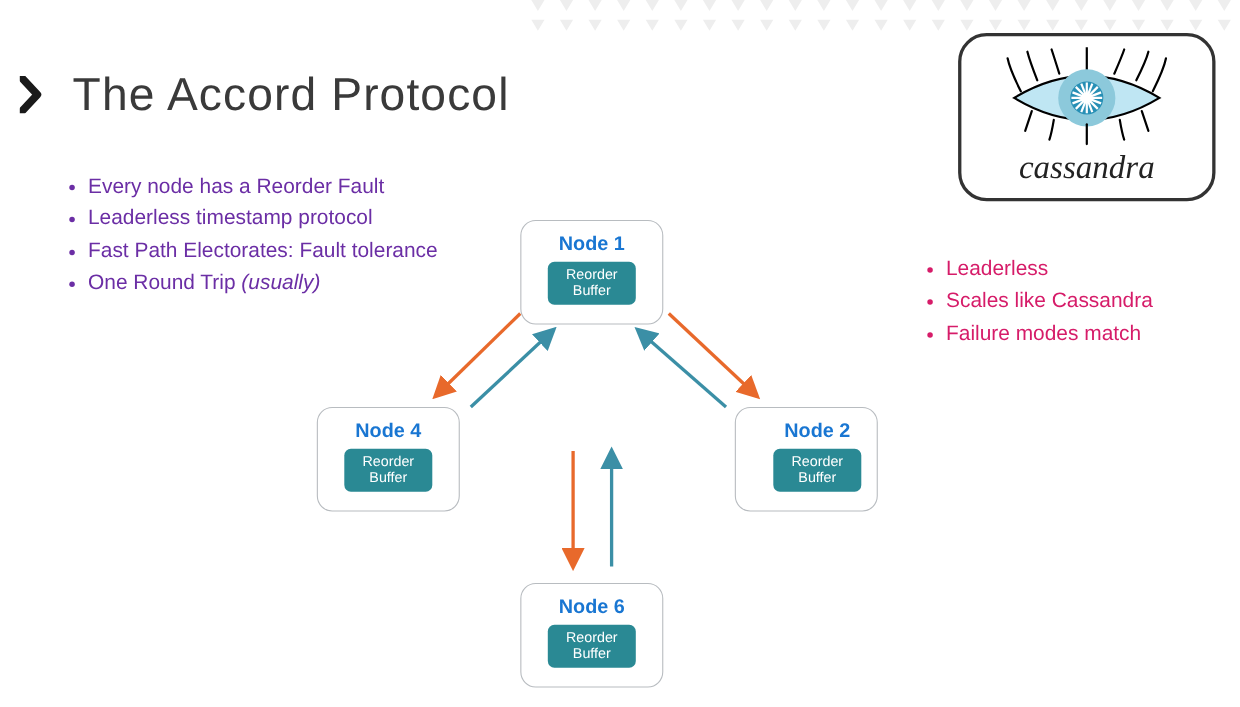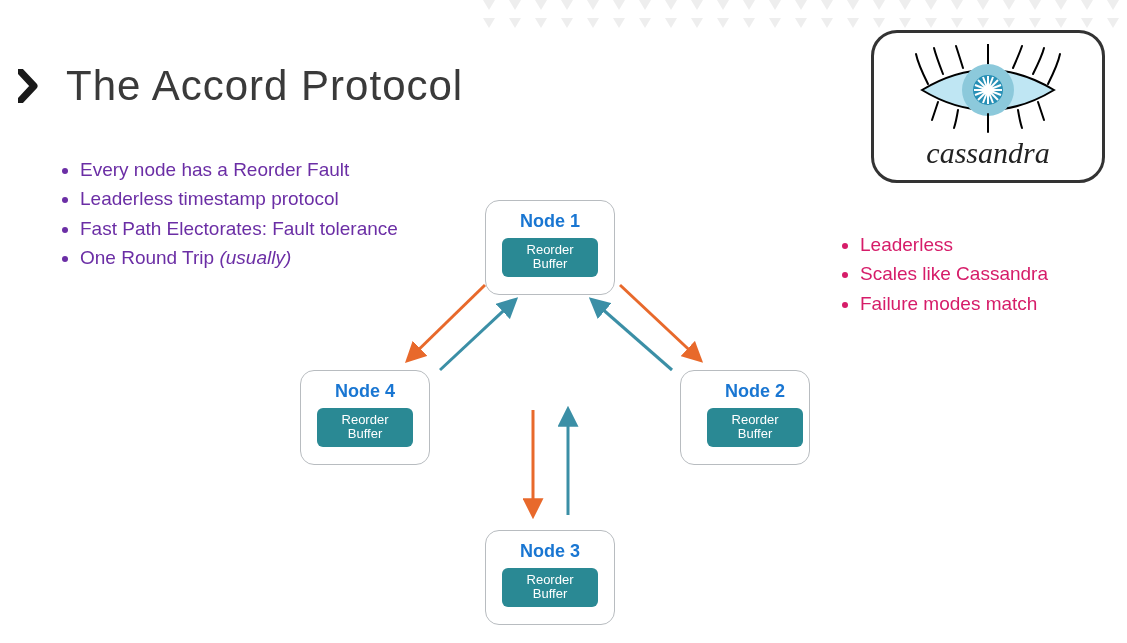--- a/index.html
+++ b/index.html
@@ -82,21 +82,21 @@
     .logo-box .logo-label {
       font-family: Georgia, 'Times New Roman', serif;
       font-style: italic;
       font-size: 30px;
       color: #222;
       margin-top: -2px;
     }
     .diagram {
       position: absolute;
       top: 200px;
-      left: 300px;
+      left: 288px;
       width: 520px;
       height: 430px;
     }
     .node {
       position: absolute;
       width: 130px;
       height: 95px;
       background: #fff;
       border: 1.5px solid #b8bcc0;
       border-radius: 14px;
@@ -112,21 +112,21 @@
       margin-bottom: 6px;
     }
     .rbuf {
       background: #2a8994;
       color: #fff;
       font-size: 13px;
       line-height: 1.1;
       text-align: center;
       padding: 5px 10px;
       border-radius: 6px;
-      width: 96px;
+      width: 80px;
     }
     .node1 { top: 0; left: 185px; }
     .node2 { top: 170px; left: 380px; padding-left: 20px; }
     .node3 { top: 330px; left: 185px; }
     .node4 { top: 170px; left: 0; }
     .arrows {
       position: absolute;
       inset: 0;
     }
   </style>
@@ -284,20 +284,20 @@
 
   <div class="node node1">
     <div class="node-title">Node 1</div>
     <div class="rbuf">Reorder Buffer</div>
   </div>
   <div class="node node2">
     <div class="node-title">Node 2</div>
     <div class="rbuf">Reorder Buffer</div>
   </div>
   <div class="node node3">
-    <div class="node-title">Node 3</div>
+    <div class="node-title">Node 6</div>
     <div class="rbuf">Reorder Buffer</div>
   </div>
   <div class="node node4">
     <div class="node-title">Node 4</div>
     <div class="rbuf">Reorder Buffer</div>
   </div>
 </div>
 
 </body></html>

